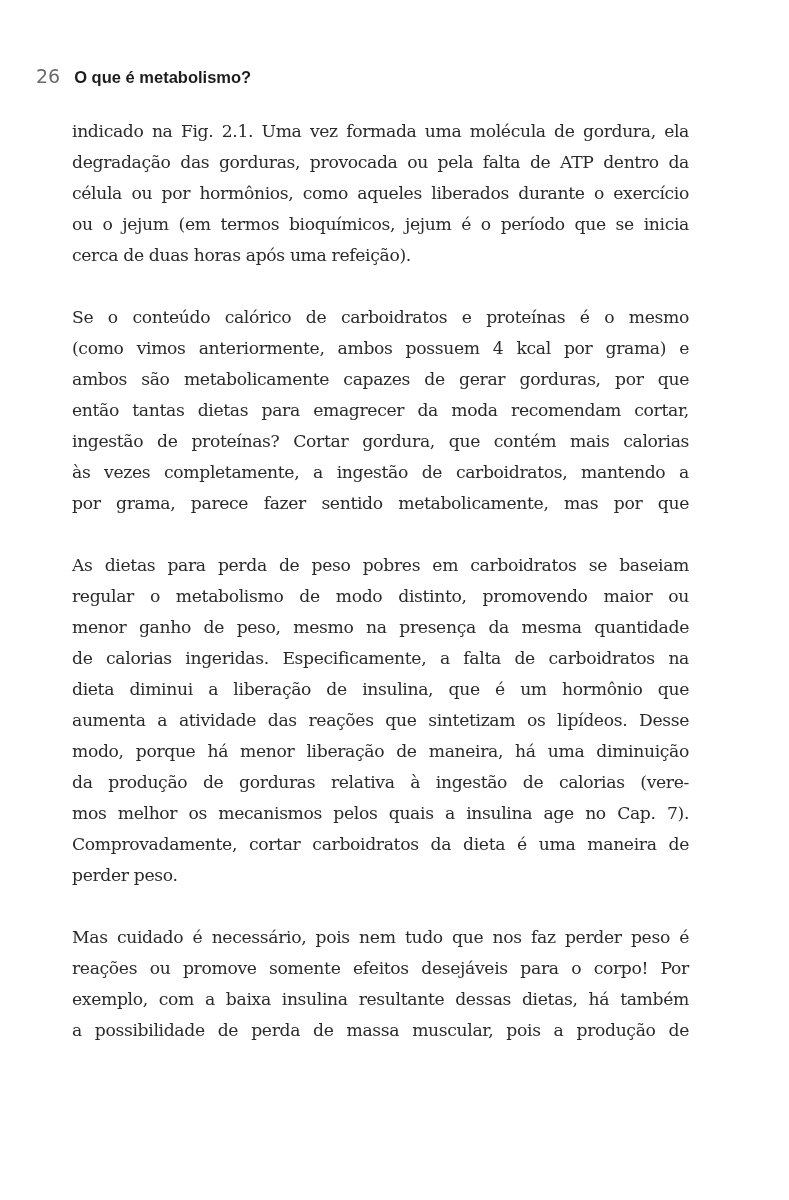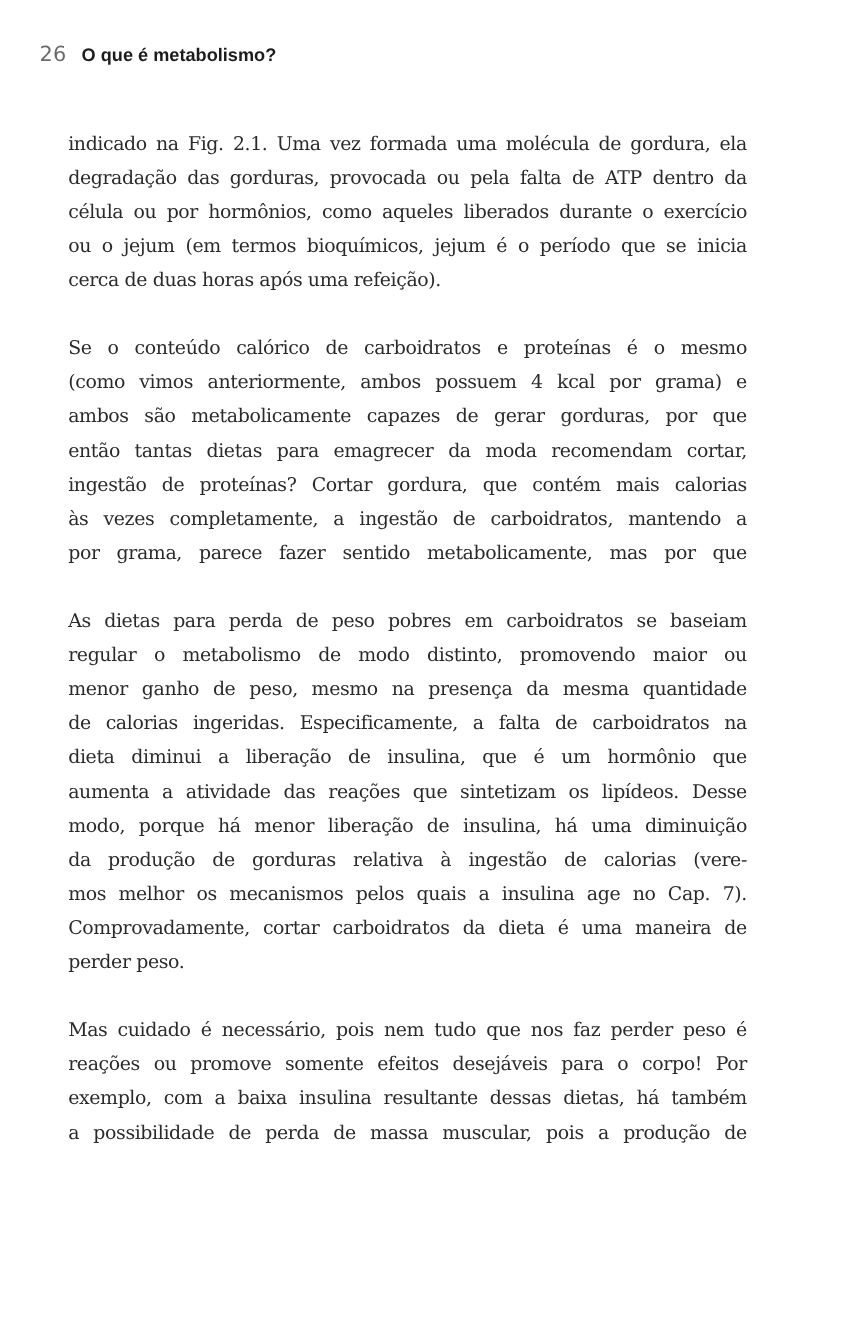--- a/index.html
+++ b/index.html
@@ -5,27 +5,28 @@
   html, body { margin: 0; padding: 0; background: #ffffff; }
   body { width: 789px; height: 1200px; position: relative; overflow: hidden; }
   .header {
     position: absolute; left: 36px; top: 38px;
     display: flex; align-items: baseline;
   }
   .page-number {
     font-family: "DejaVu Sans", sans-serif;
     font-size: 19px; color: #6b6b6b; font-weight: normal;
     margin-right: 14px;
+    margin-top: 27px;
   }
   .running-title {
     font-family: Liberation Sans, sans-serif;
     font-size: 16.5px; color: #1c1c1c; font-weight: bold;
   }
   .body-text {
-    position: absolute; left: 62px; top: 116px; width: 617px;
+    position: absolute; left: 72px; top: 116px; width: 617px;
     font-family: "DejaVu Serif", serif;
     font-size: 17.2px; color: #2a2a2a;
   }
   .paragraph { margin: 0 0 31px 0; }
   .line {
     display: block; height: 31px; line-height: 31px;
     text-align: justify; text-align-last: justify;
     white-space: nowrap; overflow: visible;
     letter-spacing: -0.35px; word-spacing: 0px;
   }
@@ -56,21 +57,21 @@
       <span class="line">às vezes completamente, a ingestão de carboidratos, mantendo a</span>
       <span class="line">por grama, parece fazer sentido metabolicamente, mas por que</span>
     </div>
     <div class="paragraph">
       <span class="line">As dietas para perda de peso pobres em carboidratos se baseiam</span>
       <span class="line">regular o metabolismo de modo distinto, promovendo maior ou</span>
       <span class="line">menor ganho de peso, mesmo na presença da mesma quantidade</span>
       <span class="line">de calorias ingeridas. Especificamente, a falta de carboidratos na</span>
       <span class="line">dieta diminui a liberação de insulina, que é um hormônio que</span>
       <span class="line">aumenta a atividade das reações que sintetizam os lipídeos. Desse</span>
-      <span class="line">modo, porque há menor liberação de insulina, há uma diminuição</span>
+      <span class="line">modo, porque há menor liberação de maneira, há uma diminuição</span>
       <span class="line">da produção de gorduras relativa à ingestão de calorias (vere-</span>
       <span class="line">mos melhor os mecanismos pelos quais a insulina age no Cap. 7).</span>
       <span class="line">Comprovadamente, cortar carboidratos da dieta é uma maneira de</span>
       <span class="line last">perder peso.</span>
     </div>
     <div class="paragraph">
       <span class="line">Mas cuidado é necessário, pois nem tudo que nos faz perder peso é</span>
       <span class="line">reações ou promove somente efeitos desejáveis para o corpo! Por</span>
       <span class="line">exemplo, com a baixa insulina resultante dessas dietas, há também</span>
       <span class="line">a possibilidade de perda de massa muscular, pois a produção de</span>

